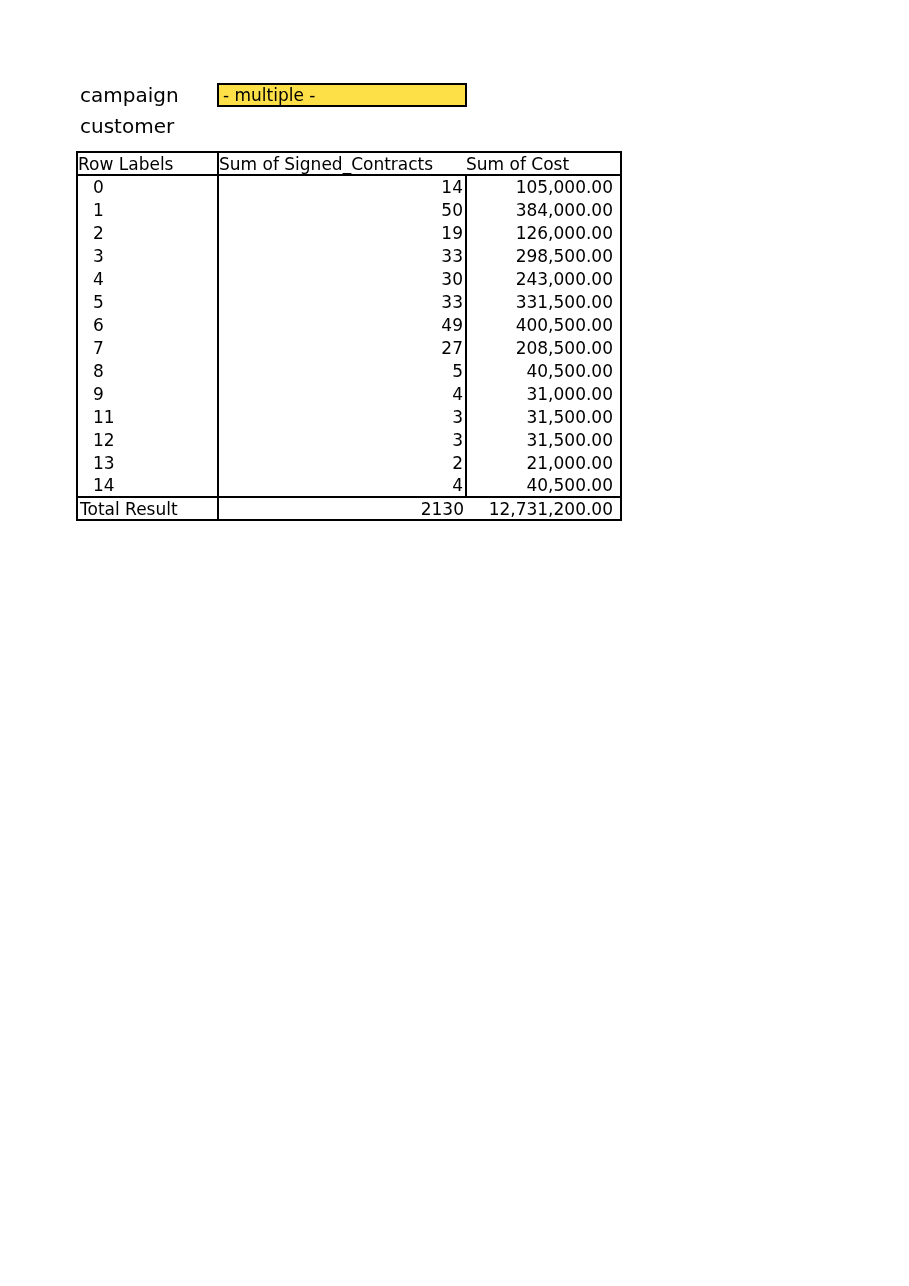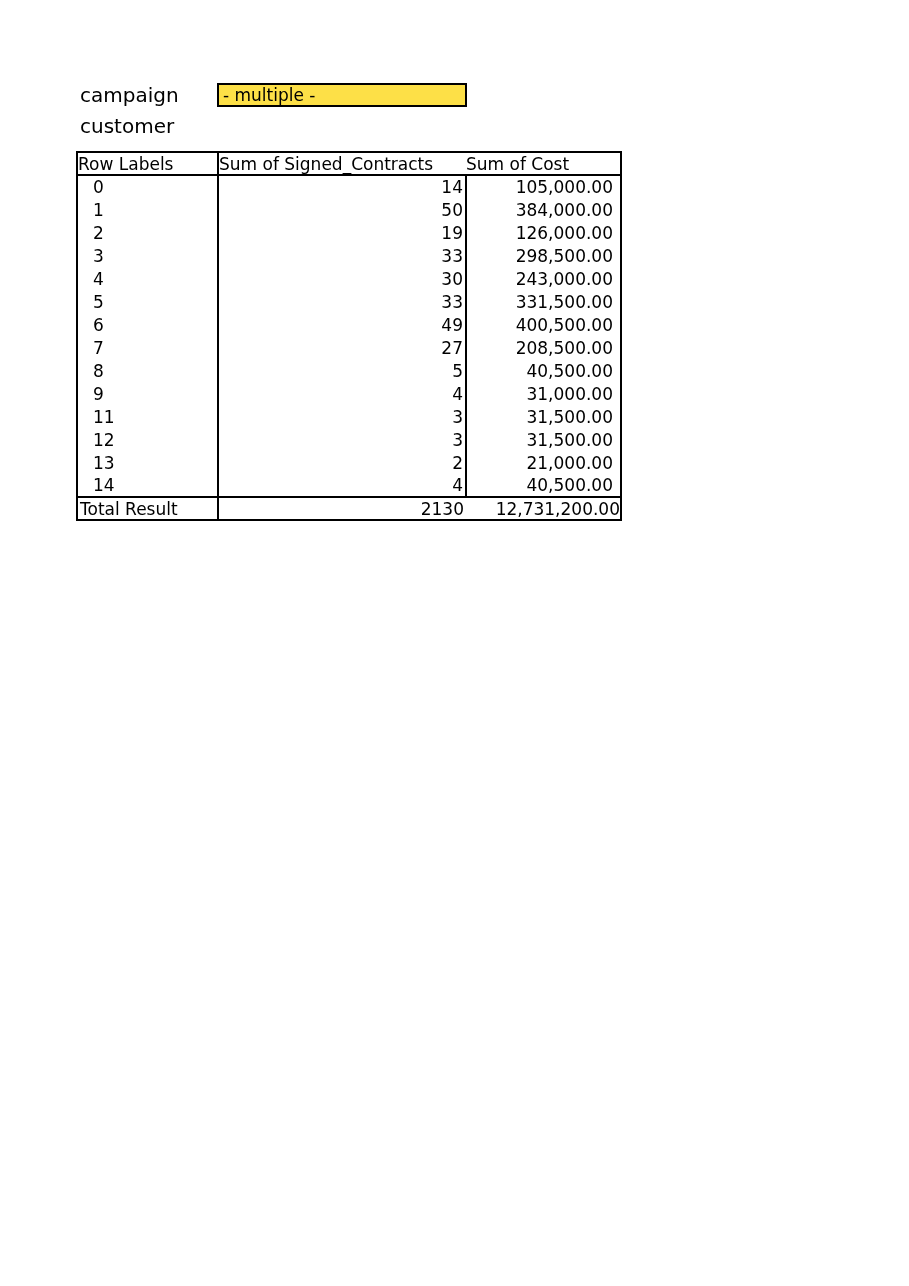--- a/index.html
+++ b/index.html
@@ -71,21 +71,21 @@
   th.c1 { border-right: 2px solid #000000; padding-left: 2px; }
   th.c2 { padding-left: 3px; }
   th.c3 { padding-left: 4px; }
   tbody td.c1 { border-right: 2px solid #000000; padding-left: 15px; text-align: left; }
   tbody td.c2 { border-right: 2px solid #000000; text-align: right; padding-right: 2px; }
   tbody td.c3 { text-align: right; padding-right: 7px; }
   tr.sep-below td { border-bottom: 2px solid #000000; }
   tfoot td { border-top: 2px solid #000000; font-weight: bold; }
   tfoot td.c1 { border-right: 2px solid #000000; padding-left: 2px; text-align: left; }
   tfoot td.c2 { text-align: right; padding-right: 2px; }
-  tfoot td.c3 { text-align: right; }
+  tfoot td.c3 { text-align: right; padding-right: 7px; }
 </style>
 </head>
 <body>
 
 <div class="page">
 
   <span class="filter-label campaign">campaign</span>
   <div class="filter-box campaign">
     <span>- multiple -</span>
   </div>

